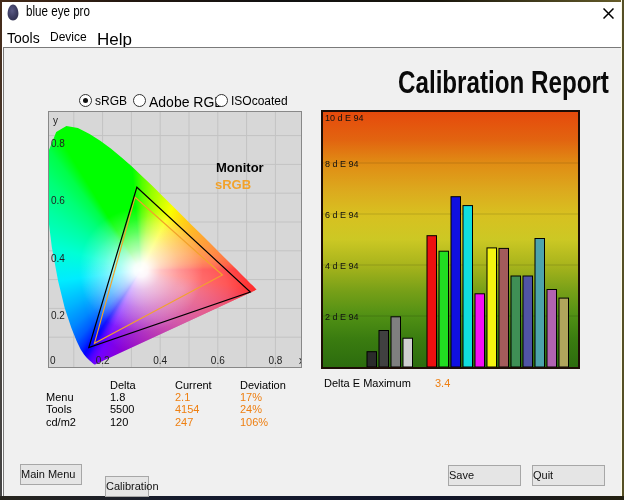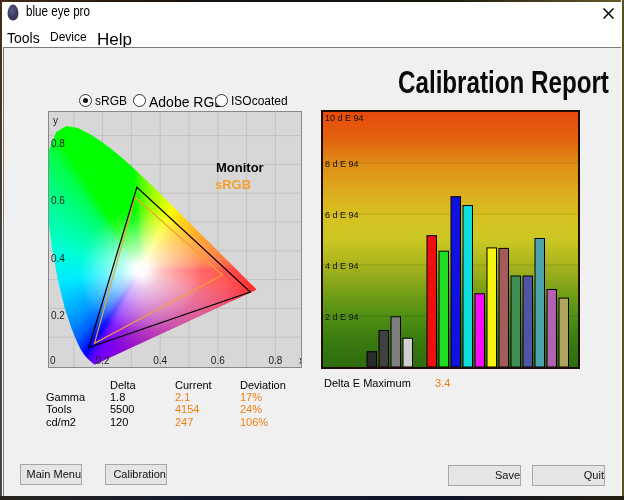--- a/index.html
+++ b/index.html
@@ -1,18 +1,18 @@
 <!DOCTYPE html>
 <html><head><meta charset="utf-8"><style>
 * { margin:0; padding:0; box-sizing:border-box; }
 html,body { width:624px; height:500px; overflow:hidden; }
 body { font-family:"Liberation Sans", sans-serif; background:#fff; position:relative; }
 .abs { position:absolute; }
 .btn { position:absolute; height:21px; background:#e5e5e5; border:1px solid #a7a7a7;
-       font-size:11px; color:#111; text-align:right; line-height:19px; }
+       font-size:11px; color:#111; text-align:left; line-height:19px; }
 </style></head><body>
 
 <div class="abs" style="left:0;top:0;width:624px;height:2px;background:linear-gradient(90deg,#452a18,#23170f 20%,#111 45%,#19160c 70%,#5c5426 97%,#6a5e2a)"></div>
 <div class="abs" style="left:0;top:0;width:2px;height:500px;background:linear-gradient(#452a18,#4a443e 60%,#444)"></div>
 <div class="abs" style="right:0;top:0;width:3px;height:500px;background:linear-gradient(90deg,#fdfbe8 0 1px,#565026 1px)"></div>
 <div class="abs" style="left:0;bottom:0;width:624px;height:4px;background:linear-gradient(90deg,#27251e,#151b2e 30%,#10142a 70%,#232010)"></div>
 
 <div class="abs" style="left:2px;top:2px;width:619px;height:26px;background:#fff"></div>
 <svg class="abs" style="left:7px;top:4px" width="12" height="17" viewBox="0 0 12 17">
  <defs>
@@ -128,25 +128,25 @@
 <rect x="236.0" y="186.1" width="9.5" height="68.9" fill="#b0a55c" stroke="#000" stroke-width="1"></rect>
 <text x="2" y="9" font-size="9" fill="#111">10 d E 94</text>
 <text x="2" y="55" font-size="9" fill="#111">8 d E 94</text>
 <text x="2" y="106" font-size="9" fill="#111">6 d E 94</text>
 <text x="2" y="157" font-size="9" fill="#111">4 d E 94</text>
 <text x="2" y="208" font-size="9" fill="#111">2 d E 94</text>
 </svg>
 
 <div class="abs" style="left:46px;top:379px;font-size:11px;color:#000;line-height:12.2px">
  <div><span style="display:inline-block;width:64px"></span><span style="display:inline-block;width:65px">Delta</span><span style="display:inline-block;width:65px">Current</span><span>Deviation</span></div>
- <div><span style="display:inline-block;width:64px">Gamma</span><span style="display:inline-block;width:65px">1.8</span><span style="display:inline-block;width:65px;color:#ee7f11">2.1</span><span style="color:#ee7f11">17%</span></div>
+ <div><span style="display:inline-block;width:64px">Menu</span><span style="display:inline-block;width:65px">1.8</span><span style="display:inline-block;width:65px;color:#ee7f11">2.1</span><span style="color:#ee7f11">17%</span></div>
  <div><span style="display:inline-block;width:64px">Tools</span><span style="display:inline-block;width:65px">5500</span><span style="display:inline-block;width:65px;color:#ee7f11">4154</span><span style="color:#ee7f11">24%</span></div>
  <div><span style="display:inline-block;width:64px">cd/m2</span><span style="display:inline-block;width:65px">120</span><span style="display:inline-block;width:65px;color:#ee7f11">247</span><span style="color:#ee7f11">106%</span></div>
 </div>
 
 <div class="abs" style="left:324px;top:377px;font-size:11px;color:#000;line-height:12.4px">
  <div><span style="display:inline-block;width:111px">Delta E Maximum</span><span style="color:#ee7f11">3.4</span></div>
 </div>
 
 <div class="btn" style="left:20px;top:464px;width:62px">Main Menu</div>
-<div class="btn" style="left:105px;top:464px;width:62px">Calibration</div>
+<div class="btn" style="left:105px;top:476px;width:44px">Calibration</div>
 <div class="btn" style="left:448px;top:465px;width:73px">Save</div>
 <div class="btn" style="left:532px;top:465px;width:73px">Quit</div>
 
 </body></html>

